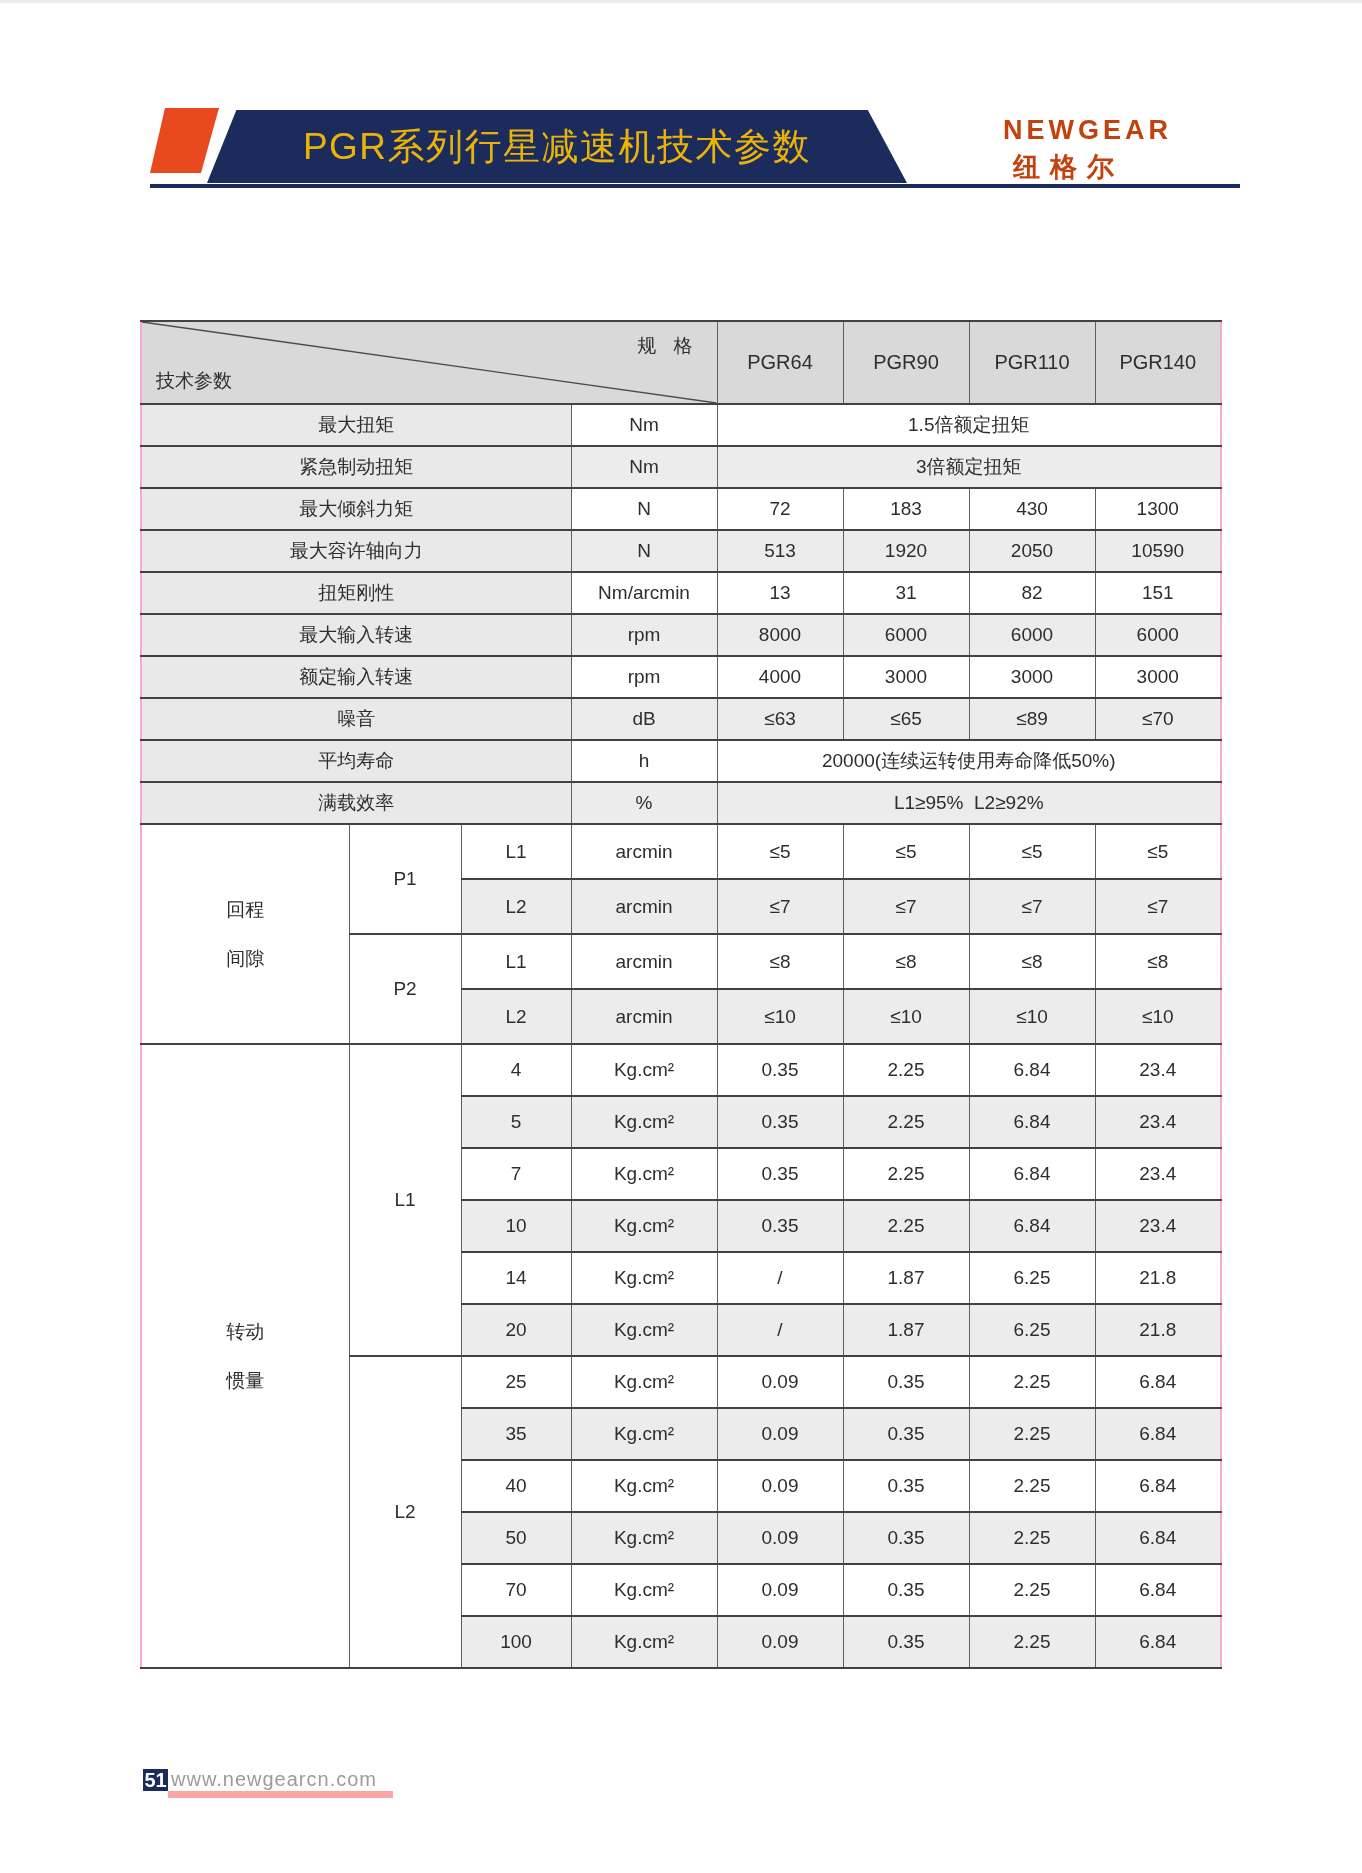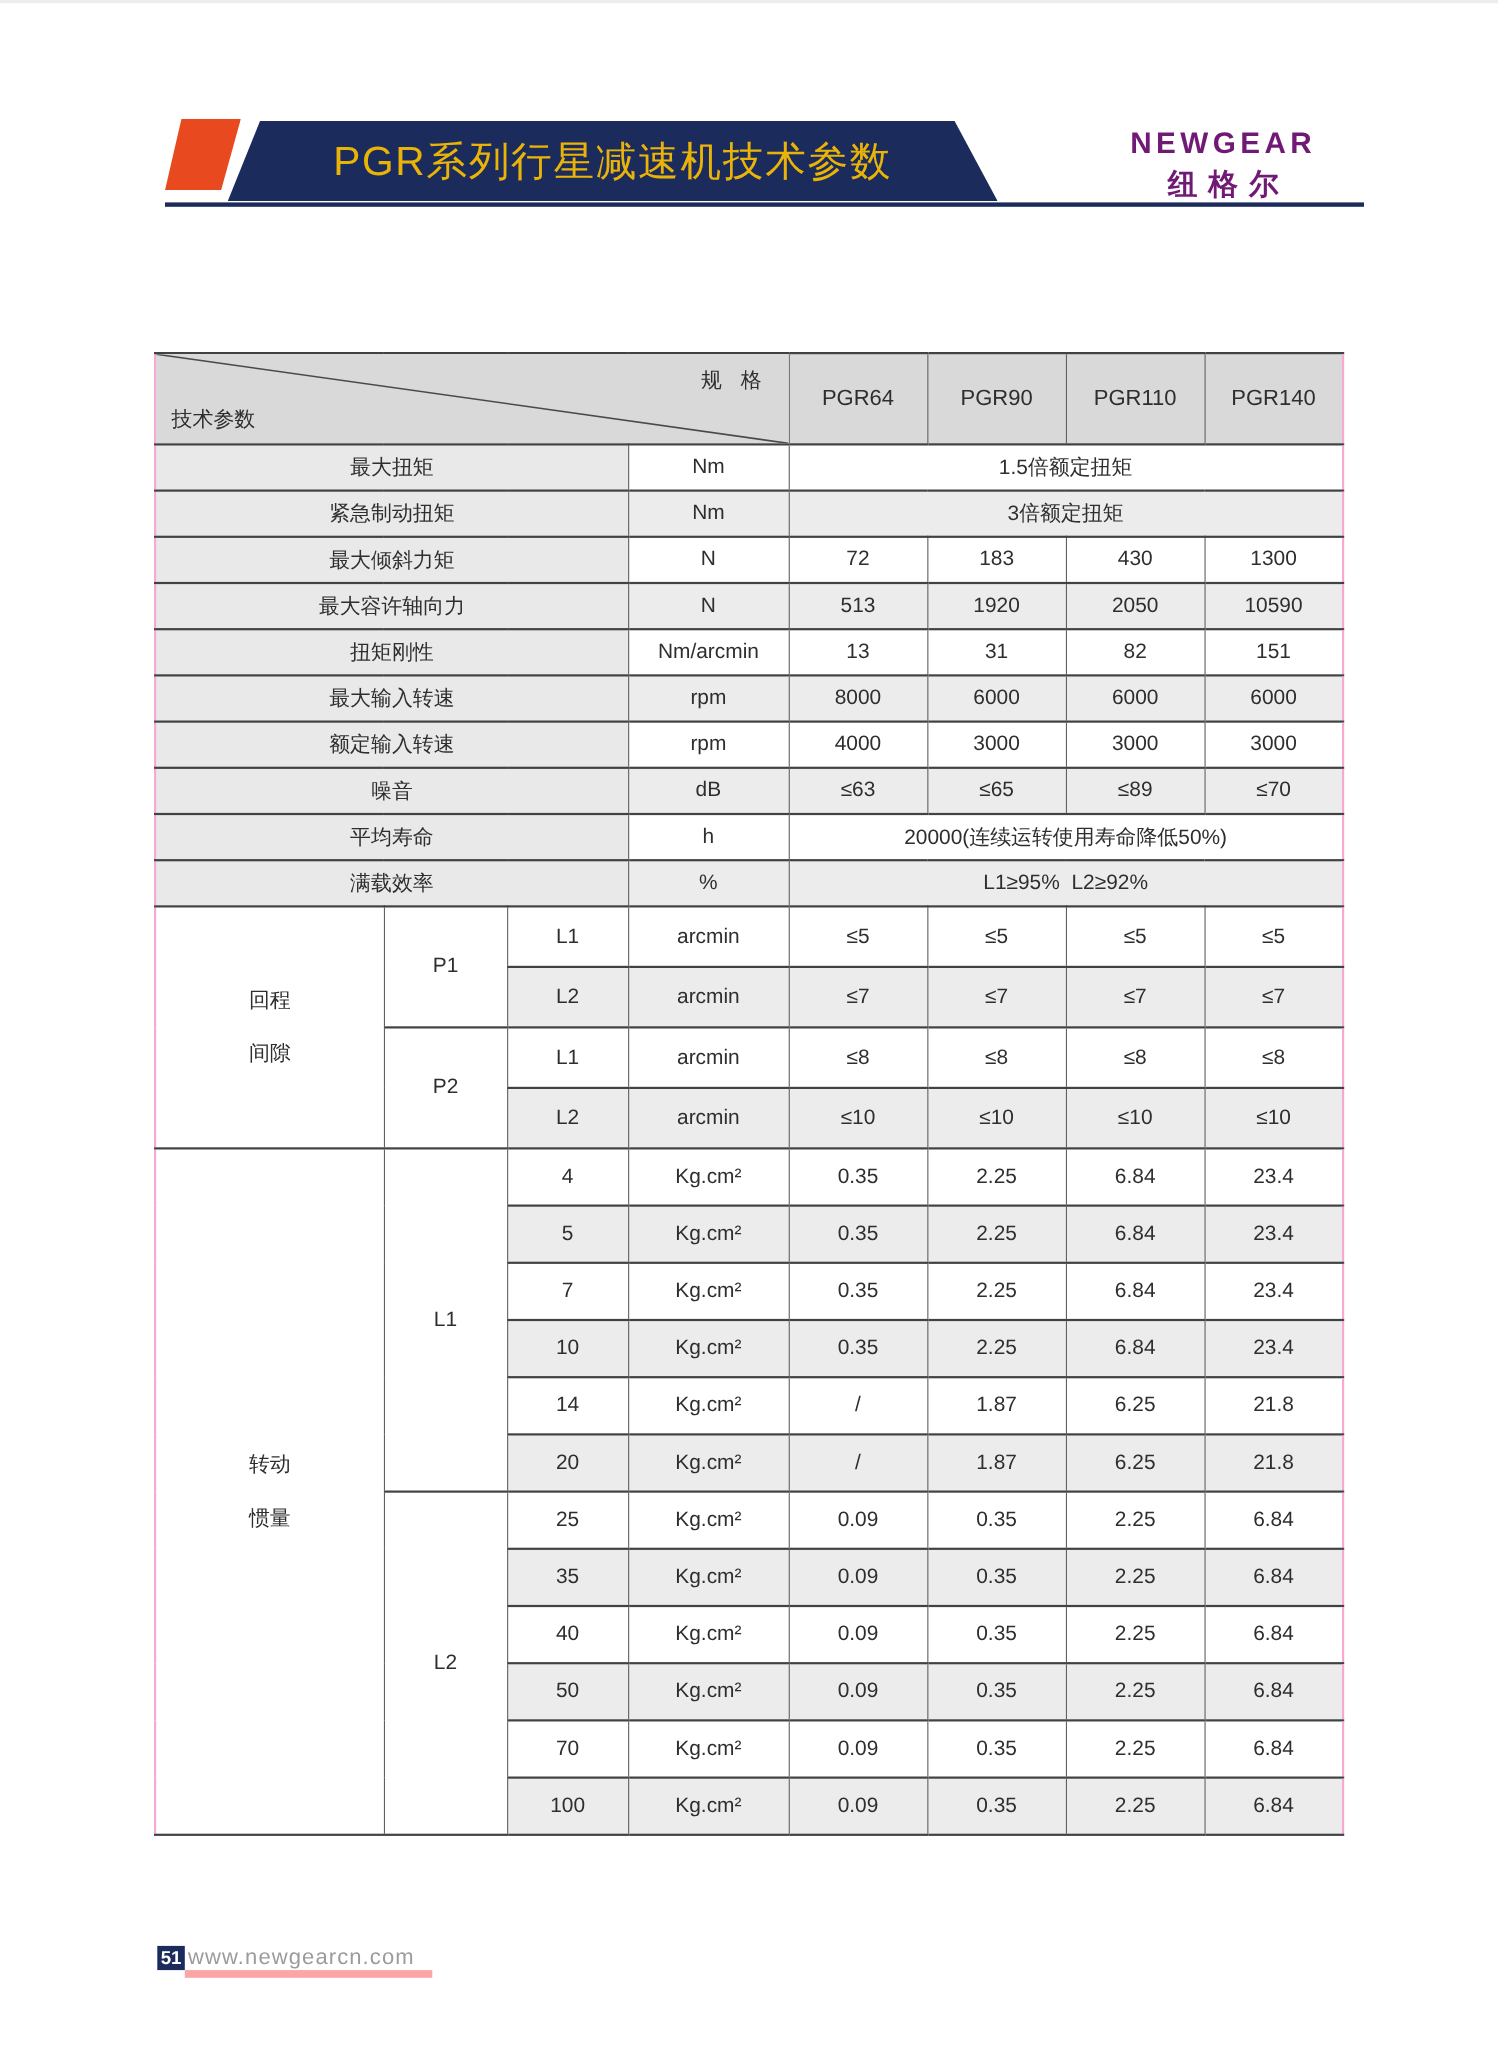--- a/index.html
+++ b/index.html
@@ -9,21 +9,21 @@
     border-top:3px solid #ededed;box-sizing:border-box;overflow:hidden;
   }
   
   .orange-shape{position:absolute;left:150px;top:105px;width:69px;height:65px;
     background:#E8491F;clip-path:polygon(21.7% 0,100% 0,73.9% 100%,0% 100%);}
   .banner{position:absolute;left:207px;top:107px;width:700px;height:73px;background:#1B2B5C;
     clip-path:polygon(4.2% 0,94.4% 0,100% 100%,0% 100%);
     display:flex;align-items:center;justify-content:center;}
   .banner .title{color:#eab308;font-size:37px;letter-spacing:1.5px;font-weight:400;white-space:nowrap;}
   .header-underline{position:absolute;left:150px;top:181px;width:1090px;height:4px;background:#1B2B5C;}
-  .logo{position:absolute;left:1003px;top:112px;width:218px;text-align:center;color:#701a75;}
+  .logo{position:absolute;left:1003px;top:112px;width:218px;color:#c2410c;}
   .logo .en{font-size:27px;font-weight:800;letter-spacing:4px;white-space:nowrap;}
   .logo .cn{font-size:27px;font-weight:800;letter-spacing:10px;margin-top:3px;padding-left:10px;white-space:nowrap;}
   
   .spec-table{position:absolute;left:140px;top:317px;width:1080px;border-collapse:collapse;
     table-layout:fixed;border:2px solid #f9a8d4;}
   .spec-table td{border:1px solid #606060;border-top:2px solid #424242;border-bottom:2px solid #424242;
     text-align:center;vertical-align:middle;font-size:19px;padding:0;background:#ffffff;}
   tr.r-hdr{height:83px;} tr.r-s{height:42px;} tr.r-b{height:55px;} tr.r-i{height:52px;}
   .spec-table tr.alt td{background:#ececec;}
   .spec-table td.lbl{background:#e9e9e9;}
@@ -33,21 +33,21 @@
   .spec-table td.mlbl{background:#ffffff;}
   .corner .diag{position:absolute;left:0;top:0;width:100%;height:100%;}
   .corner .diag line{stroke:#4a4a4a;stroke-width:1.4;}
   .corner-tr{position:absolute;top:11px;right:18px;letter-spacing:6px;}
   .corner-bl{position:absolute;bottom:9px;left:14px;}
   .span-val{white-space:pre;}
   .sec span{display:block;line-height:1;}
   .sec span + span{margin-top:30px;}
   
   .footer{position:absolute;left:143px;top:1766px;display:flex;align-items:stretch;}
-  .page-badge{background:#1B2B5C;color:#ffffff;font-size:17px;font-weight:700;
+  .page-badge{background:#1B2B5C;color:#ffffff;font-size:20px;font-weight:700;
     width:25px;height:22px;display:flex;align-items:center;justify-content:center;}
   .site{color:#9b9b9b;font-size:20px;letter-spacing:1px;line-height:21px;
     border-bottom:7px solid #fca5a5;padding:0 16px 1px 3px;}
 </style>
 </head>
 <body>
 
 <div class="orange-shape"></div>
 <div class="banner">
   <div class="title">PGR系列行星减速机技术参数</div>

